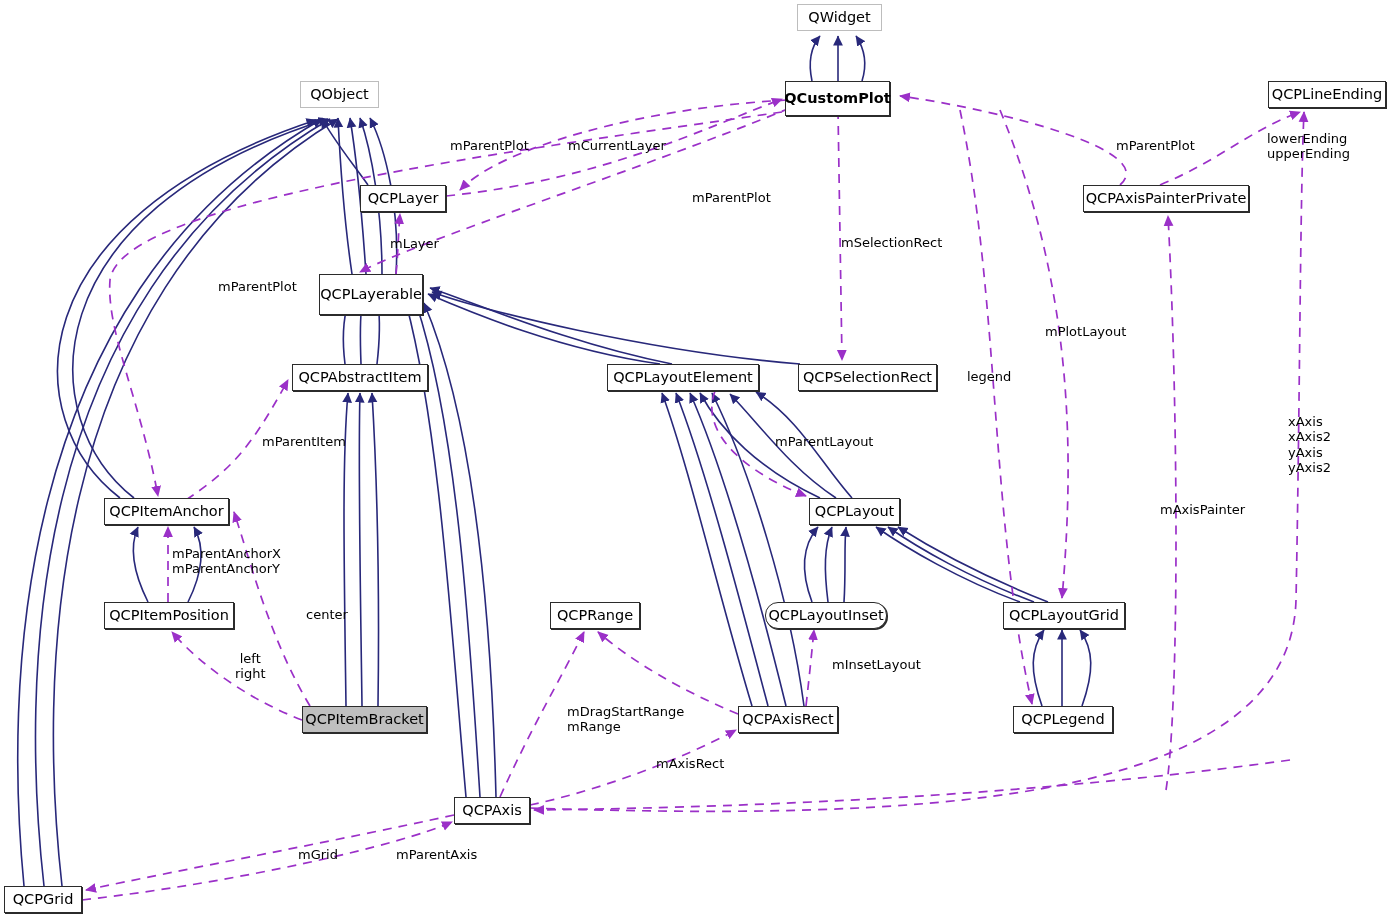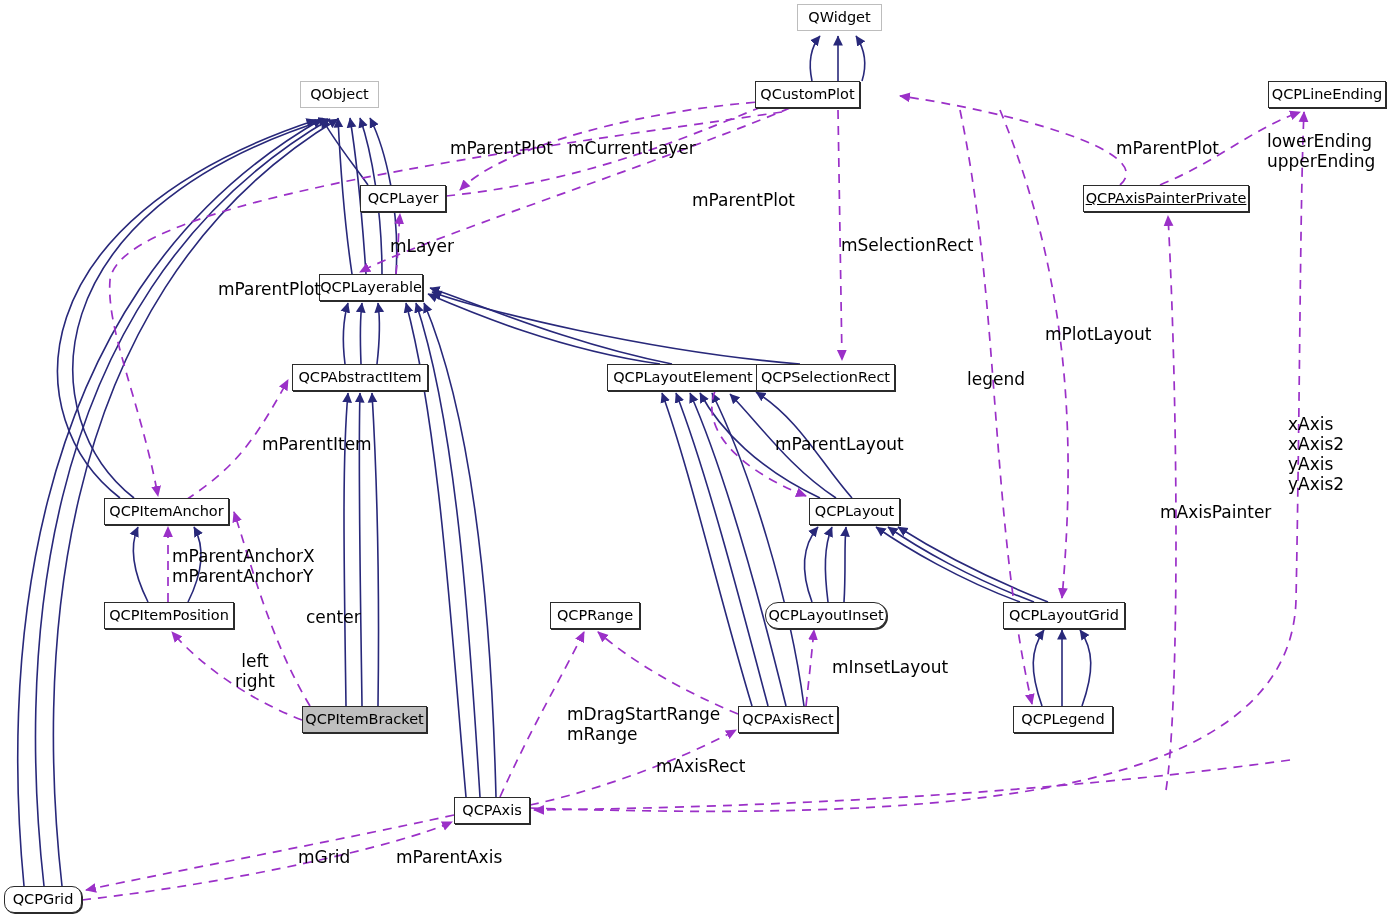--- a/index.html
+++ b/index.html
@@ -17,21 +17,21 @@
     white-space:nowrap;
     line-height:1;
     padding:0 6px;
     z-index:5;
   }
   .node.qcp{border:1px solid #2b2b2b;box-shadow:1px 1px 0 0 #2b2b2b;}
   .node.ext{border:1px solid #bdbdbd;color:#000;}
   .node.current{background:#bfbfbf;border:1px solid #2b2b2b;box-shadow:1px 1px 0 0 #2b2b2b;}
   .edgelabel{
     position:absolute;
-    font-size:17px;
+    font-size:13px;
     color:#000000;
     white-space:pre;
     line-height:1.18;
     z-index:6;
     background:transparent;
   }
 </style>
 </head>
 <body>
 
@@ -156,39 +156,39 @@
       <path d="M454,815 C340,840 180,870 86,890"></path>
 
       <path d="M82,900 C240,882 400,845 452,822"></path>
 
       <path d="M1290,760 C1000,800 700,808 534,810"></path>
     </g>
   </svg>
 
   <div class="node ext" style="left:797px;top:4px;width:85px;height:27px;">QWidget</div>
   <div class="node ext" style="left:300px;top:81px;width:79px;height:27px;">QObject</div>
-  <div class="node qcp" style="left:755px;top:81px;width:105px;height:27px;">QCustomPlot</div>
+  <div class="node qcp" style="left:785px;top:81px;width:105px;height:35px;font-weight:bold;">QCustomPlot</div>
   <div class="node qcp" style="left:1268px;top:81px;width:118px;height:27px;">QCPLineEnding</div>
   <div class="node qcp" style="left:360px;top:185px;width:86px;height:27px;">QCPLayer</div>
-  <div class="node qcp" style="left:1083px;top:185px;width:166px;height:27px;text-decoration:underline;">QCPAxisPainterPrivate</div>
-  <div class="node qcp" style="left:319px;top:274px;width:104px;height:27px;">QCPLayerable</div>
+  <div class="node qcp" style="left:1083px;top:185px;width:166px;height:27px;">QCPAxisPainterPrivate</div>
+  <div class="node qcp" style="left:319px;top:274px;width:104px;height:41px;">QCPLayerable</div>
   <div class="node qcp" style="left:292px;top:364px;width:136px;height:27px;">QCPAbstractItem</div>
   <div class="node qcp" style="left:607px;top:364px;width:152px;height:27px;">QCPLayoutElement</div>
-  <div class="node qcp" style="left:756px;top:364px;width:139px;height:27px;">QCPSelectionRect</div>
+  <div class="node qcp" style="left:798px;top:364px;width:139px;height:27px;">QCPSelectionRect</div>
   <div class="node qcp" style="left:104px;top:498px;width:125px;height:27px;">QCPItemAnchor</div>
   <div class="node qcp" style="left:809px;top:498px;width:91px;height:27px;">QCPLayout</div>
   <div class="node qcp" style="left:104px;top:602px;width:130px;height:27px;">QCPItemPosition</div>
   <div class="node qcp" style="left:550px;top:602px;width:90px;height:27px;">QCPRange</div>
   <div class="node qcp" style="left:765px;top:602px;width:122px;height:27px;border-radius:13px;">QCPLayoutInset</div>
   <div class="node qcp" style="left:1003px;top:602px;width:122px;height:27px;">QCPLayoutGrid</div>
   <div class="node current" style="left:302px;top:706px;width:125px;height:27px;">QCPItemBracket</div>
   <div class="node qcp" style="left:738px;top:706px;width:100px;height:27px;">QCPAxisRect</div>
   <div class="node qcp" style="left:1013px;top:706px;width:100px;height:27px;">QCPLegend</div>
   <div class="node qcp" style="left:454px;top:797px;width:76px;height:27px;">QCPAxis</div>
-  <div class="node qcp" style="left:4px;top:886px;width:78px;height:27px;border-radius:10px;">QCPGrid</div>
+  <div class="node qcp" style="left:4px;top:886px;width:78px;height:27px;">QCPGrid</div>
 
   <div class="edgelabel" style="left:450px;top:138px;">mParentPlot</div>
   <div class="edgelabel" style="left:568px;top:138px;">mCurrentLayer</div>
   <div class="edgelabel" style="left:1116px;top:138px;">mParentPlot</div>
   <div class="edgelabel" style="left:1267px;top:131px;">lowerEnding
 upperEnding</div>
   <div class="edgelabel" style="left:692px;top:190px;">mParentPlot</div>
   <div class="edgelabel" style="left:390px;top:236px;">mLayer</div>
   <div class="edgelabel" style="left:218px;top:279px;">mParentPlot</div>
   <div class="edgelabel" style="left:841px;top:235px;">mSelectionRect</div>

